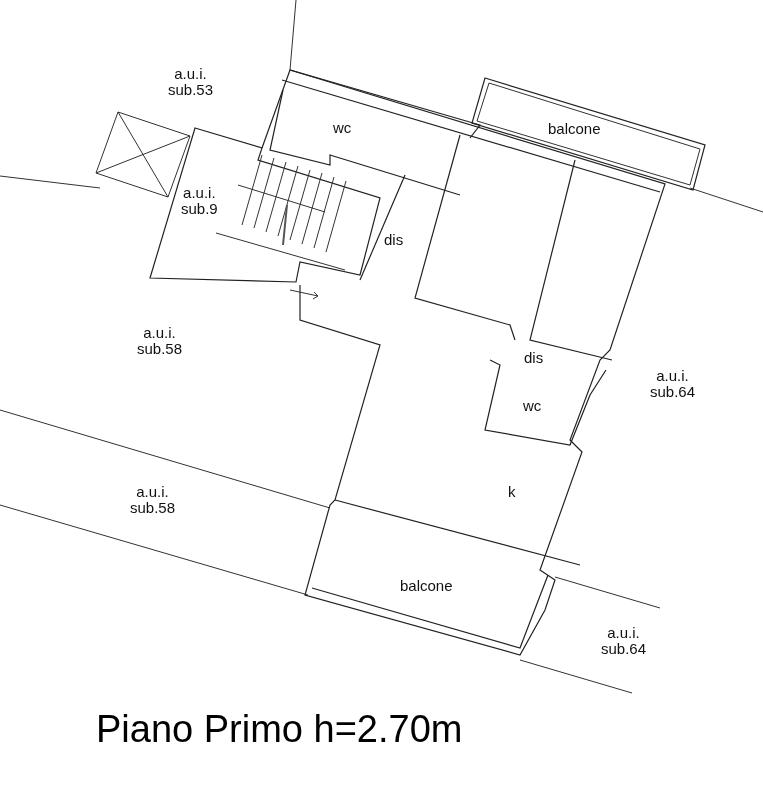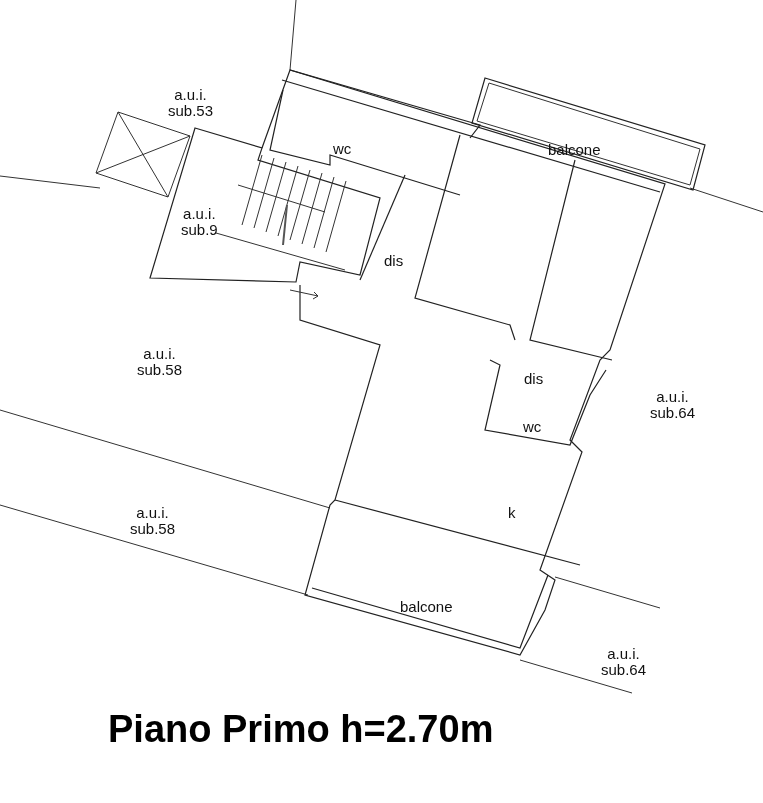--- a/index.html
+++ b/index.html
@@ -1,20 +1,20 @@
 <!DOCTYPE html>
 <html><head>
 <meta charset="utf-8">
 <style>
   html, body { margin: 0; padding: 0; background: #ffffff; }
   body { width: 763px; height: 803px; position: relative; overflow: hidden; font-family: "Liberation Sans", sans-serif; }
   svg.plan { position: absolute; left: 0; top: 0; }
-  .lbl { position: absolute; color: #111; font-size: 15px; line-height: 16px; text-align: center; white-space: nowrap; margin-top: 21px; }
+  .lbl { position: absolute; color: #111; font-size: 15px; line-height: 16px; text-align: center; white-space: nowrap; }
   .lbl span { display: block; }
-  .title { position: absolute; left: 108px; top: 708px; font-size: 38px; color: #000; white-space: nowrap; font-weight: bold; }
+  .title { position: absolute; left: 96px; top: 708px; font-size: 38px; color: #000; white-space: nowrap; }
   .w { fill: none; stroke: #222; stroke-width: 1.2; }
   .t { fill: none; stroke: #333; stroke-width: 1; }
 </style>
 </head>
 <body>
 
 <svg class="plan" width="763" height="803" viewBox="0 0 763 803">
 
   <g>
     <polyline class="t" points="0,176 100,188"></polyline>

